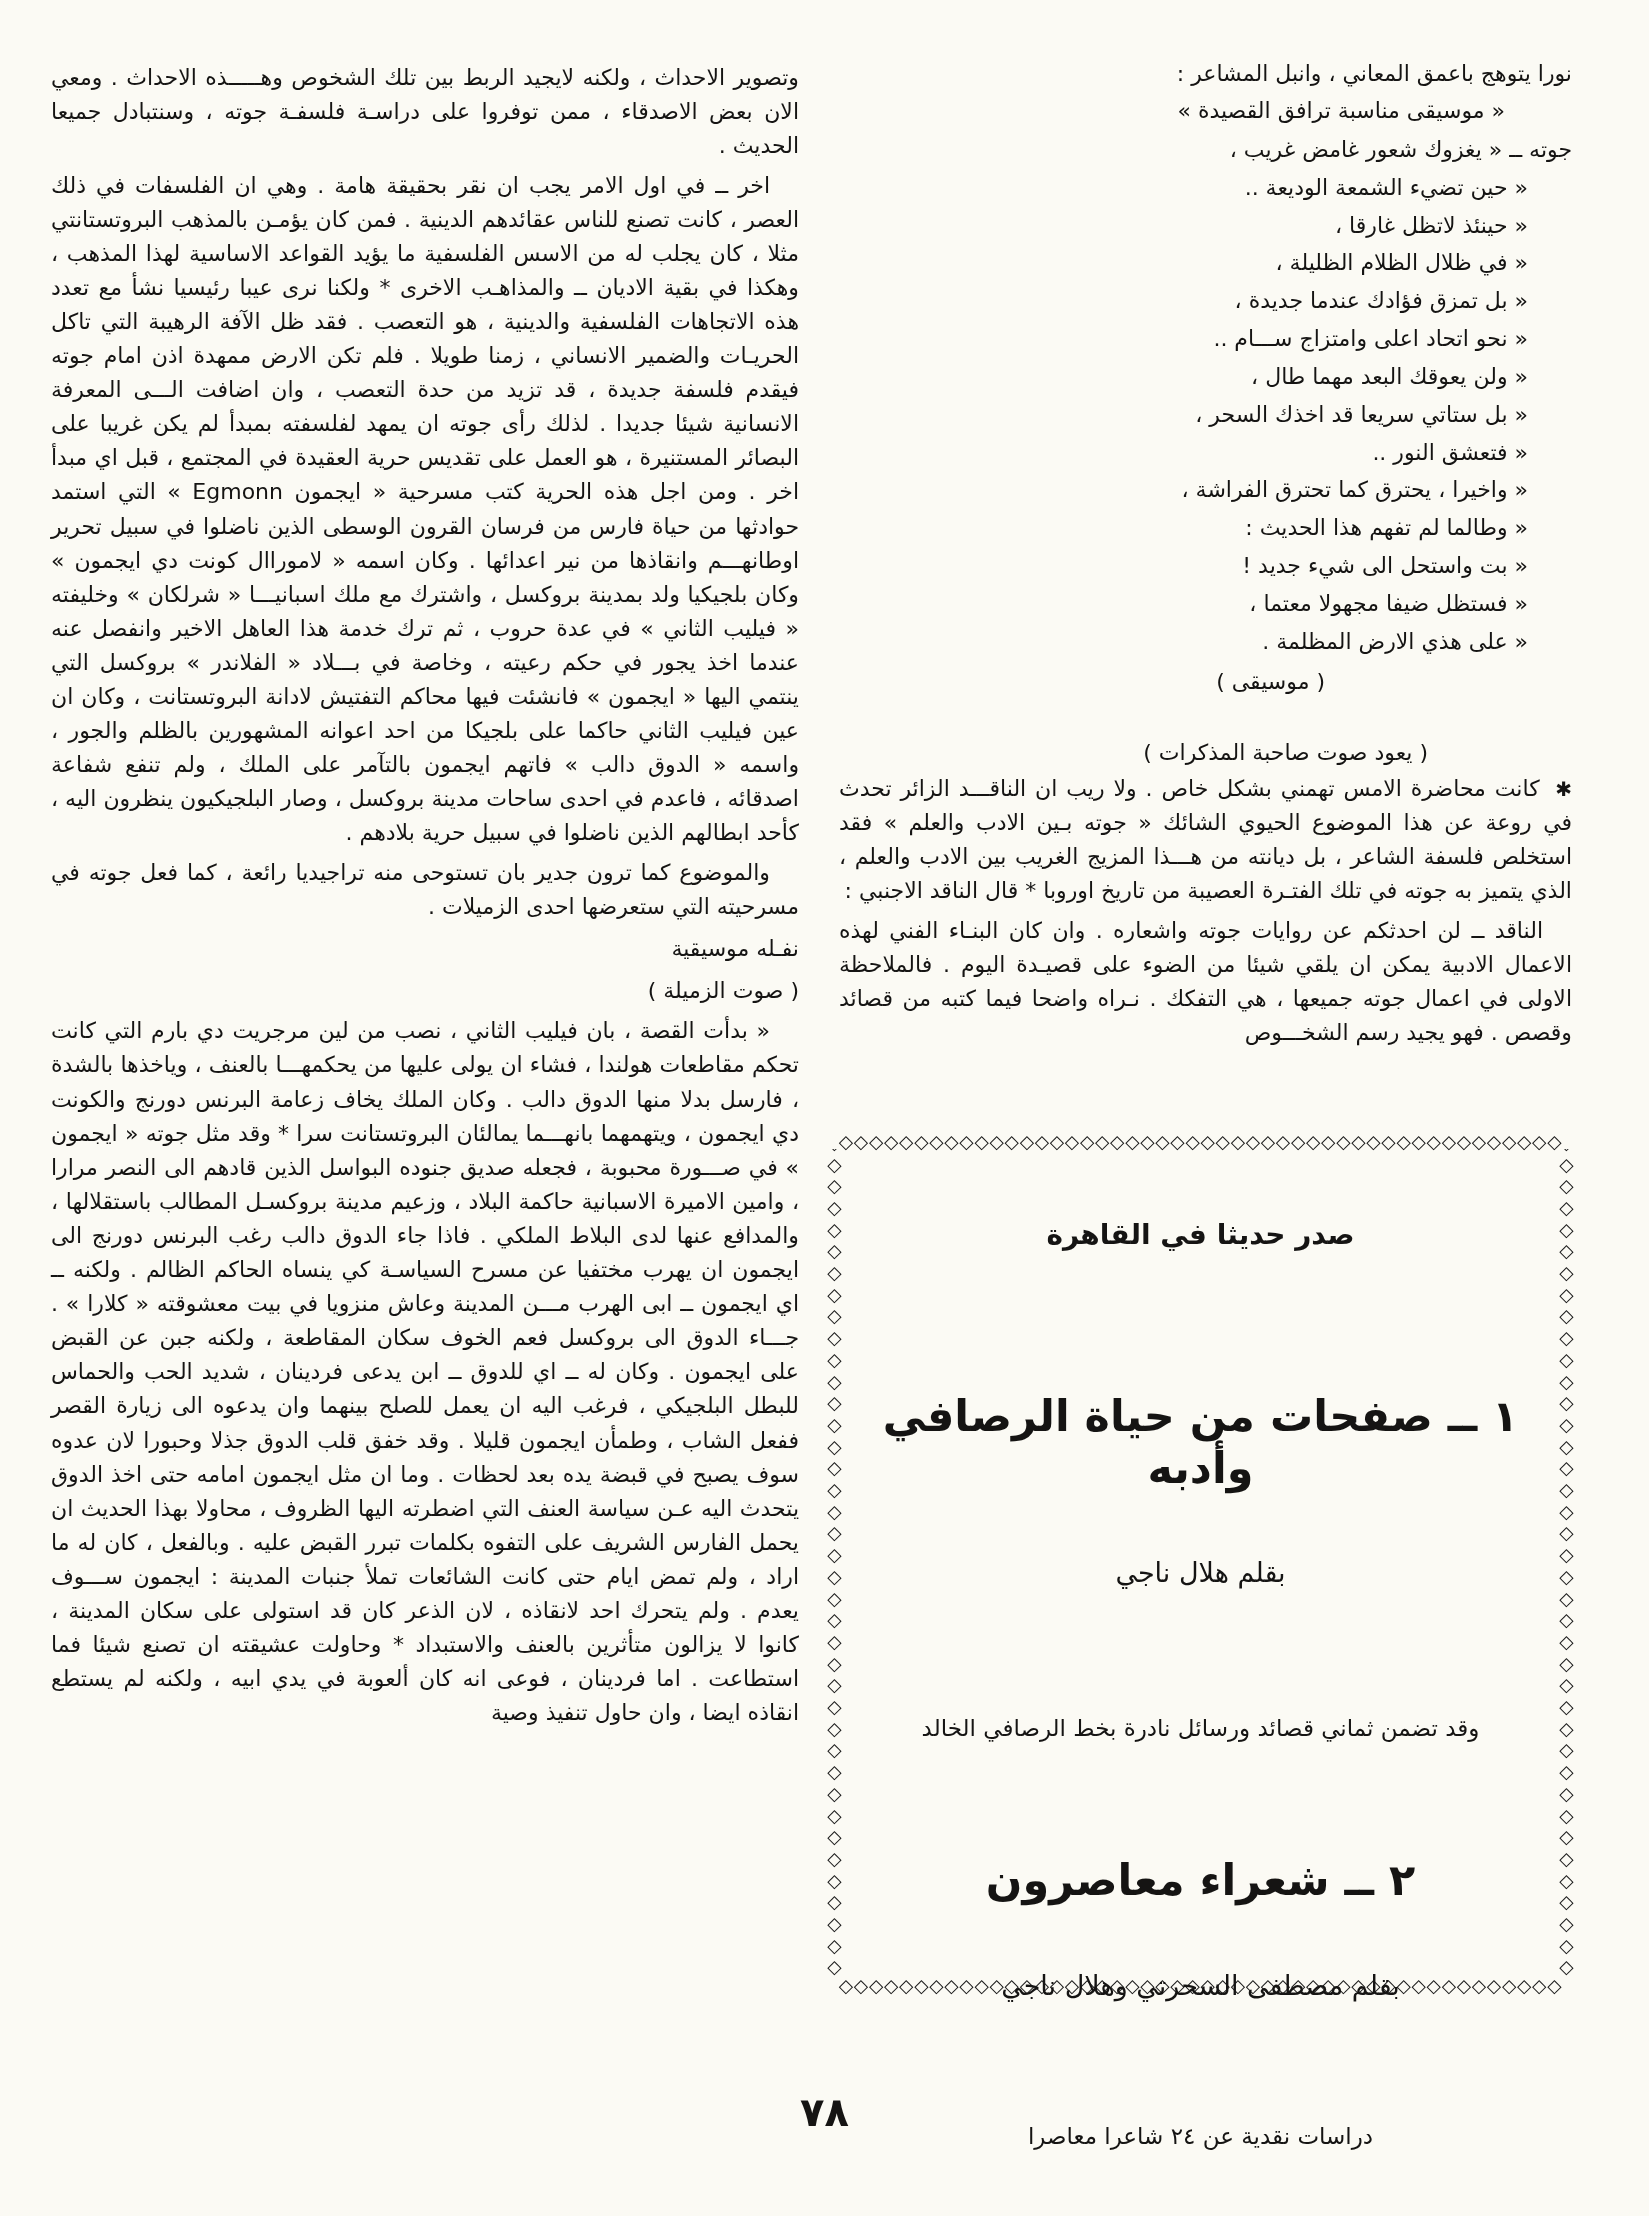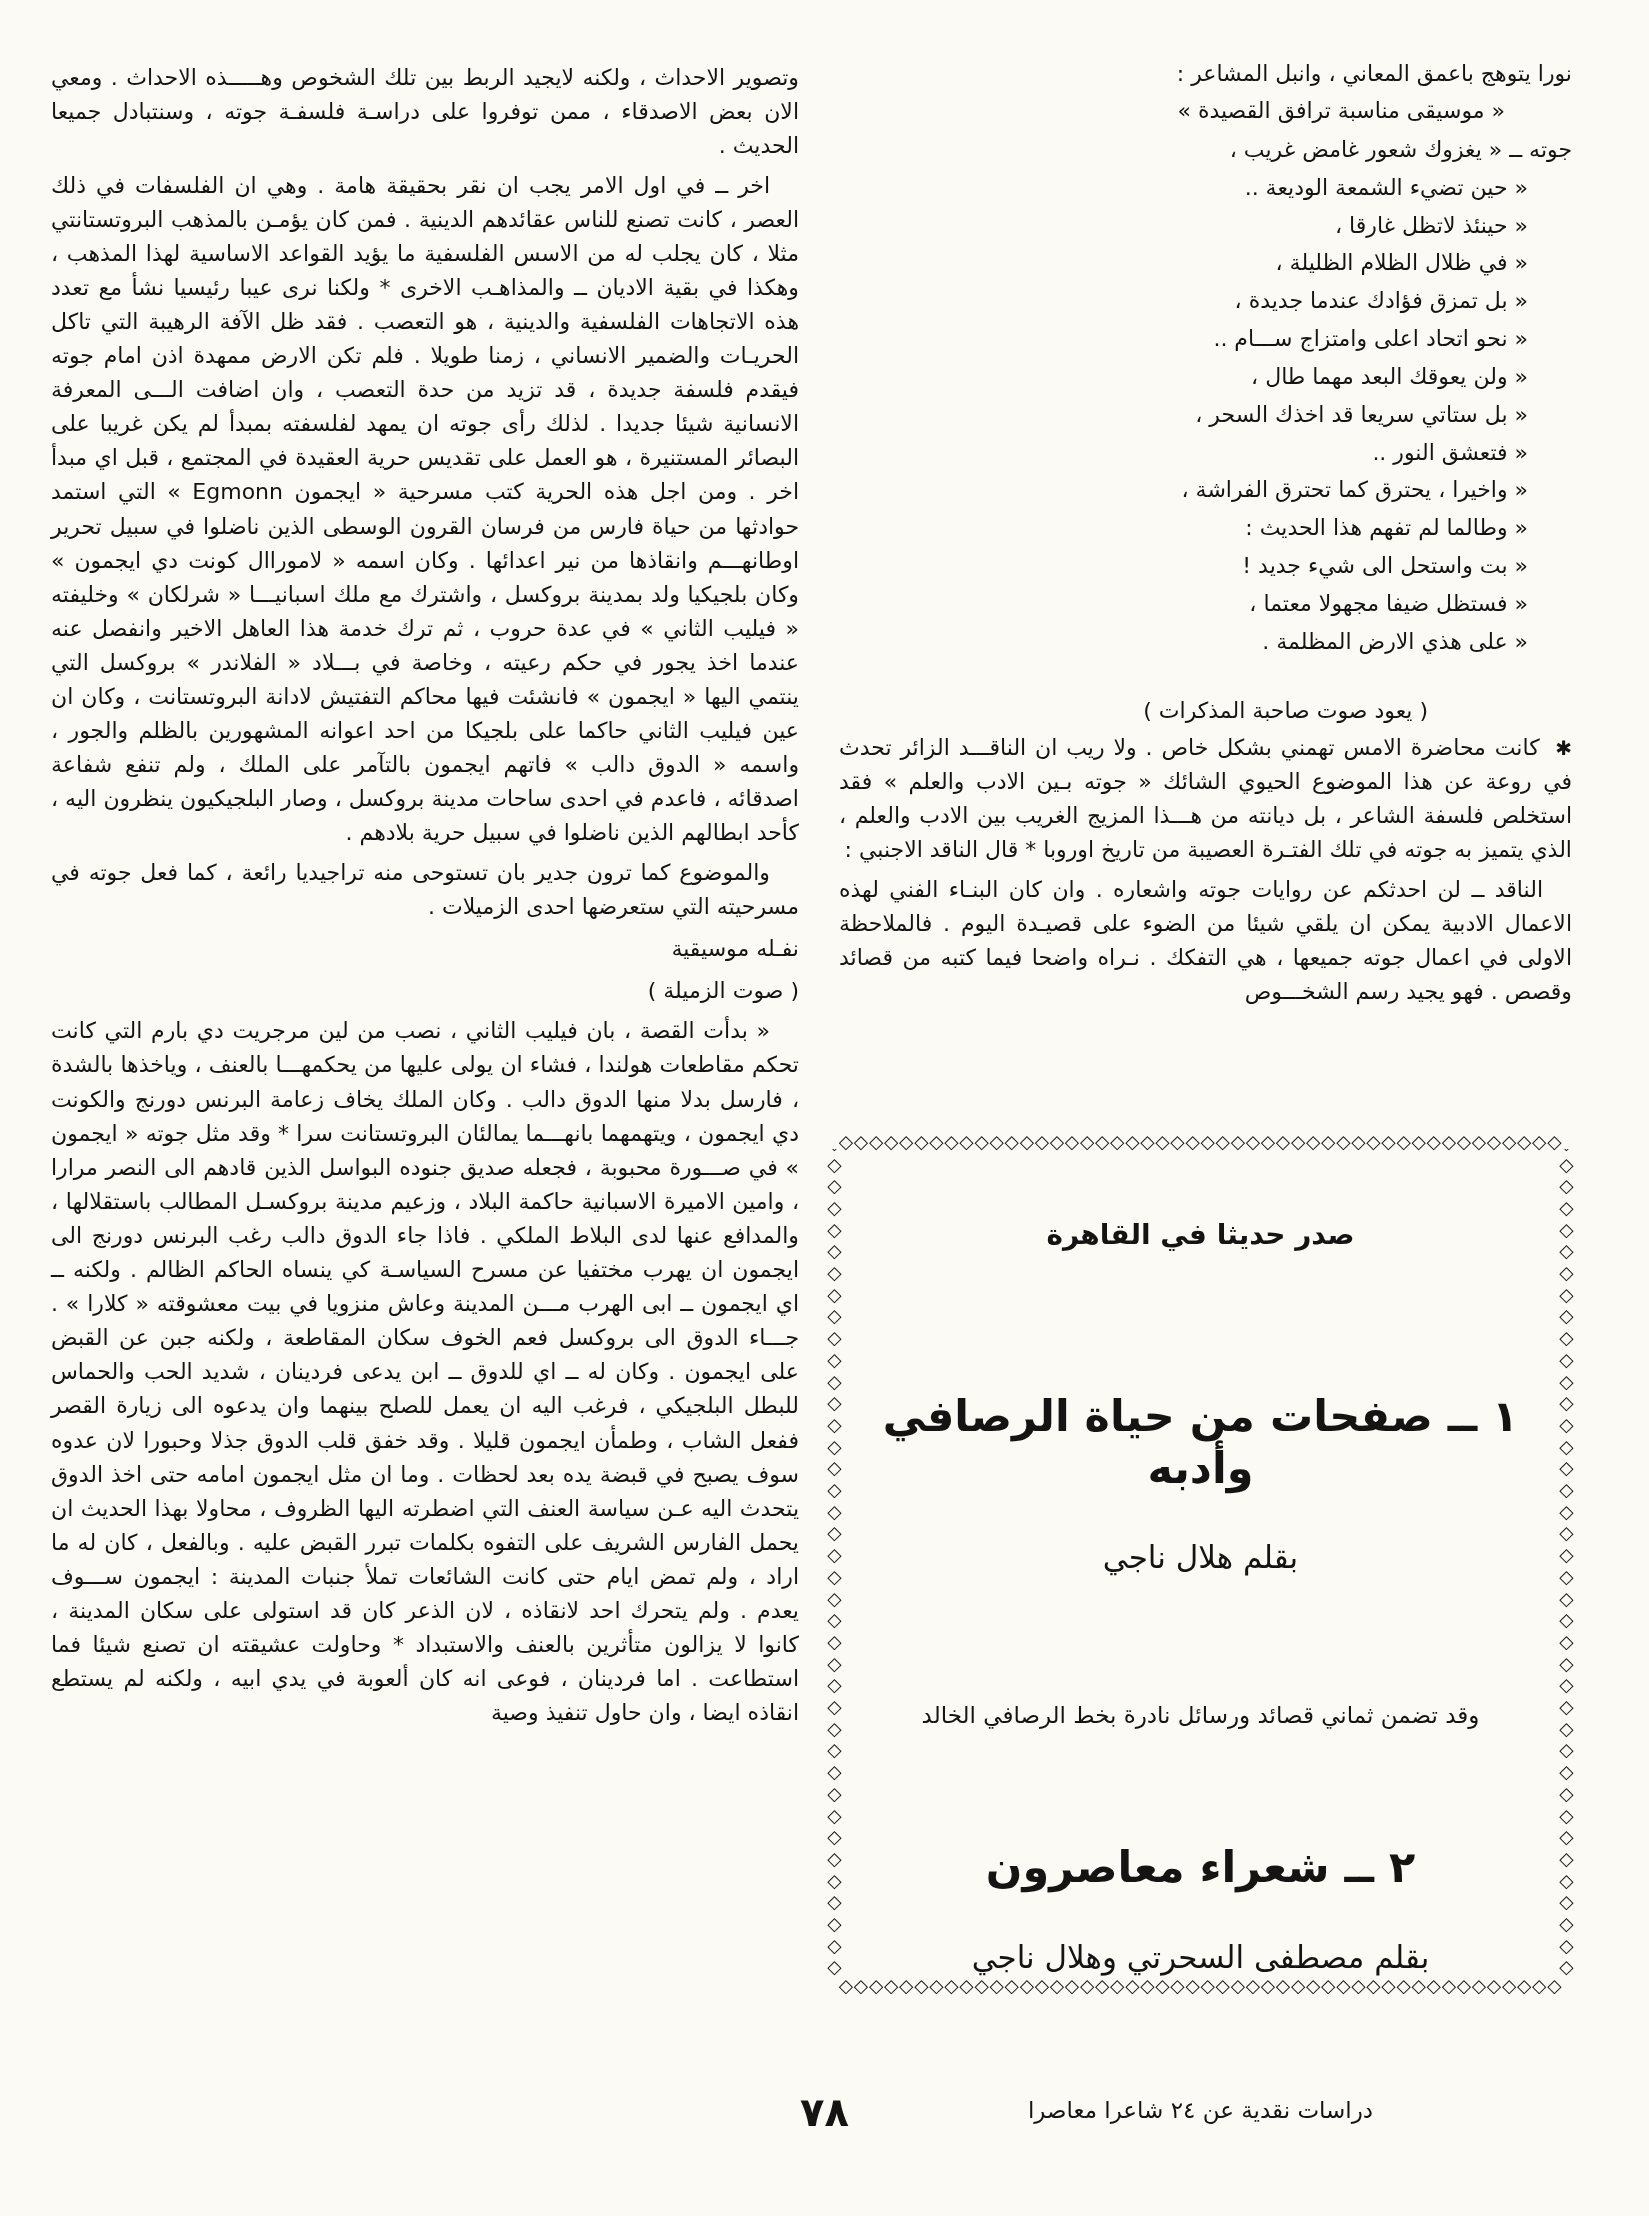--- a/index.html
+++ b/index.html
@@ -50,21 +50,21 @@
   }
   .b-left{left:0;} .b-right{right:0;}
   .ad-content{
     position:absolute;inset:27px 35px;
     display:flex;flex-direction:column;align-items:center;text-align:center;gap:28px;
   }
   .ad-published{margin-top:61px;font-size:28px;font-weight:bold;}
   .ad-title{font-size:43px;font-weight:bold;line-height:1.2;}
   .ad-title-1{margin-top:112px;}
   .ad-title-2{margin-top:86px;text-align:right;}
-  .ad-byline{margin-top:17px;font-size:31px;}
+  .ad-byline{margin-top:35px;font-size:27px;}
   .ad-note{margin-top:99px;font-size:23px;}
   .ad-note-2{margin-top:94px;}
 
   .page-num{
     position:absolute;left:0;right:0;top:2065px;
     text-align:center;font-size:40px;font-weight:bold;margin-top:24px;
   }
 </style>
 </head>
 <body>
@@ -85,20 +85,21 @@
         <div class="poem-line">« ولن يعوقك البعد مهما طال ،</div>
         <div class="poem-line">« بل ستاتي سريعا قد اخذك السحر ،</div>
         <div class="poem-line">« فتعشق النور ..</div>
         <div class="poem-line">« واخيرا ، يحترق كما تحترق الفراشة ،</div>
         <div class="poem-line">« وطالما لم تفهم هذا الحديث :</div>
         <div class="poem-line">« بت واستحل الى شيء جديد !</div>
         <div class="poem-line">« فستظل ضيفا مجهولا معتما ،</div>
         <div class="poem-line">« على هذي الارض المظلمة .</div>
       </div>
 
+    <div class="cue cue-music">( موسيقى )</div>
     <div class="cue cue-voice">( يعود صوت صاحبة المذكرات )</div>
 
     <p class="body para-block">
       <span class="marker">✱</span>
       <span>كانت محاضرة الامس تهمني بشكل خاص . ولا ريب ان الناقـــد الزائر تحدث في روعة عن هذا الموضوع الحيوي الشائك « جوته بـين الادب والعلم » فقد استخلص فلسفة الشاعر ، بل ديانته من هـــذا المزيج الغريب بين الادب والعلم ، الذي يتميز به جوته في تلك الفتـرة العصيبة من تاريخ اوروبا * قال الناقد الاجنبي :</span>
     </p>
     <p class="body indent">الناقد ــ لن احدثكم عن روايات جوته واشعاره . وان كان البنـاء الفني لهذه الاعمال الادبية يمكن ان يلقي شيئا من الضوء على قصيـدة اليوم . فالملاحظة الاولى في اعمال جوته جميعها ، هي التفكك . نـراه واضحا فيما كتبه من قصائد وقصص . فهو يجيد رسم الشخـــوص</p>
   </div>
 
   <div class="col-left">

